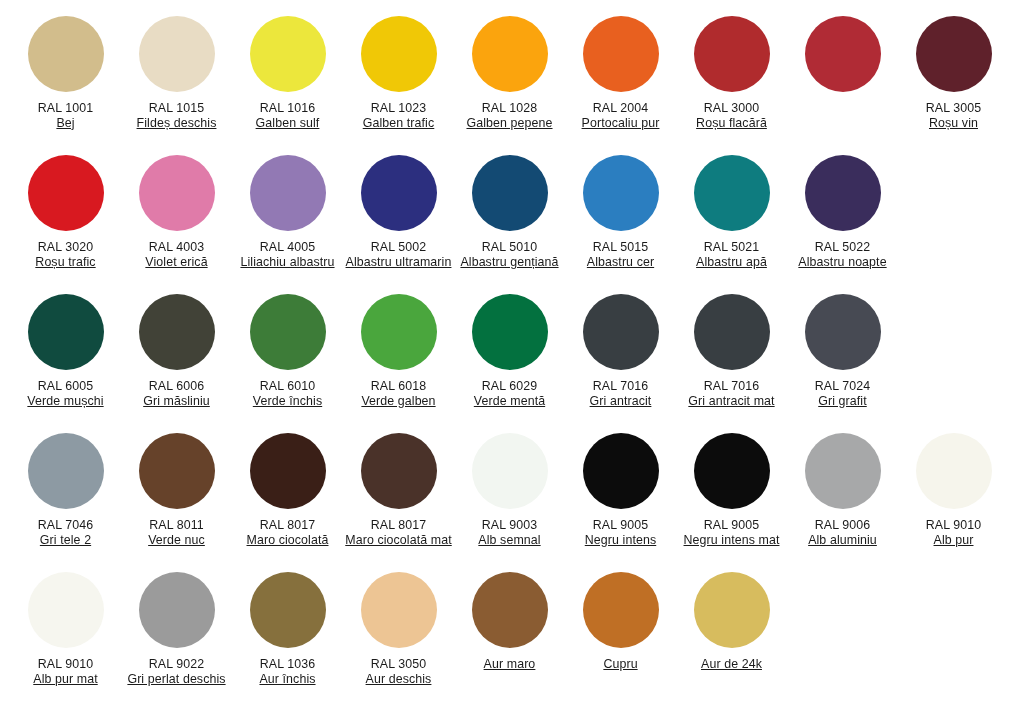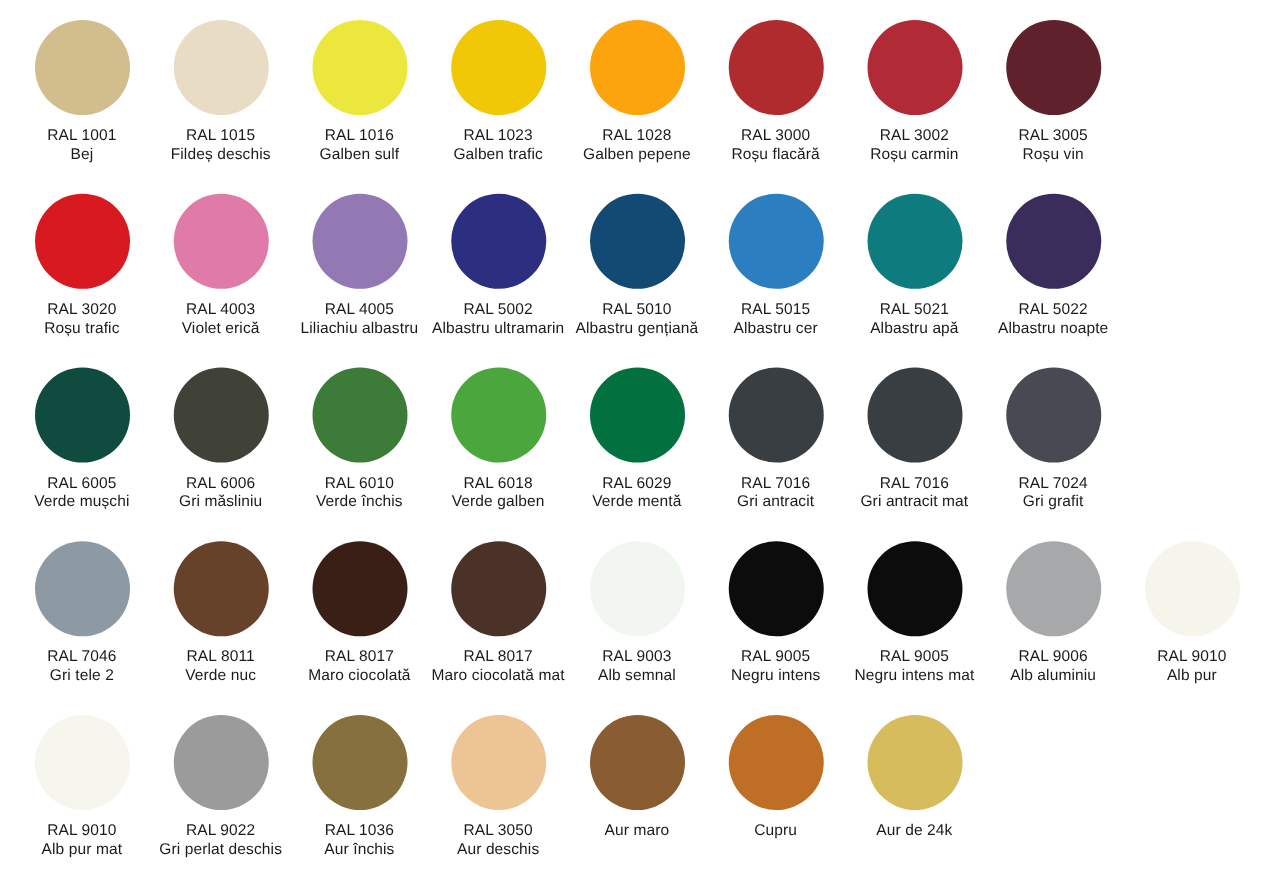--- a/index.html
+++ b/index.html
@@ -62,20 +62,21 @@
   }
 
   .swatch-code {
     display: block;
     white-space: nowrap;
     text-align: center;
   }
 
   .swatch-name {
     display: block;
+    text-decoration: underline;
   }
 </style>
 </head>
 <body>
 
 <div id="palette-grid">
     <div class="swatch-row">
       <div class="swatch-cell">
         <div class="swatch-disc" style="background-color: rgb(210, 189, 140);"></div>
         <div class="swatch-caption">
@@ -105,32 +106,35 @@
         </div>
       </div>
       <div class="swatch-cell">
         <div class="swatch-disc" style="background-color: rgb(251, 164, 13);"></div>
         <div class="swatch-caption">
           <span class="swatch-code">RAL 1028</span>
           <span class="swatch-name">Galben pepene</span>
         </div>
       </div>
       <div class="swatch-cell">
+        <div class="swatch-disc" style="background-color: rgb(232, 96, 31);"></div>
+        <div class="swatch-caption">
+          <span class="swatch-code">RAL 2004</span>
+          <span class="swatch-name">Portocaliu pur</span>
+        </div>
+      </div>
+      <div class="swatch-cell">
         <div class="swatch-disc" style="background-color: rgb(176, 43, 45);"></div>
         <div class="swatch-caption">
           <span class="swatch-code">RAL 3000</span>
           <span class="swatch-name">Roșu flacără</span>
         </div>
       </div>
       <div class="swatch-cell">
         <div class="swatch-disc" style="background-color: rgb(176, 43, 53);"></div>
-        <div class="swatch-caption">
-          <span class="swatch-code">RAL 3002</span>
-          <span class="swatch-name">Roșu carmin</span>
-        </div>
       </div>
       <div class="swatch-cell">
         <div class="swatch-disc" style="background-color: rgb(95, 33, 43);"></div>
         <div class="swatch-caption">
           <span class="swatch-code">RAL 3005</span>
           <span class="swatch-name">Roșu vin</span>
         </div>
       </div>
     </div>
     <div class="swatch-row">

